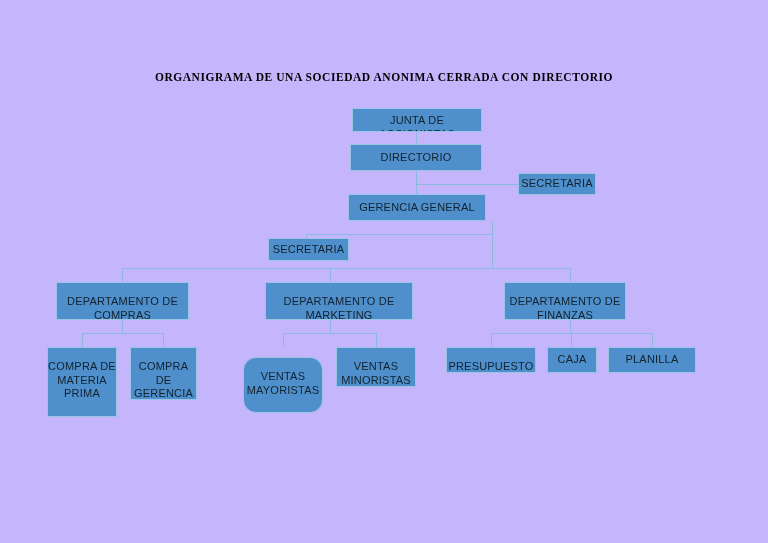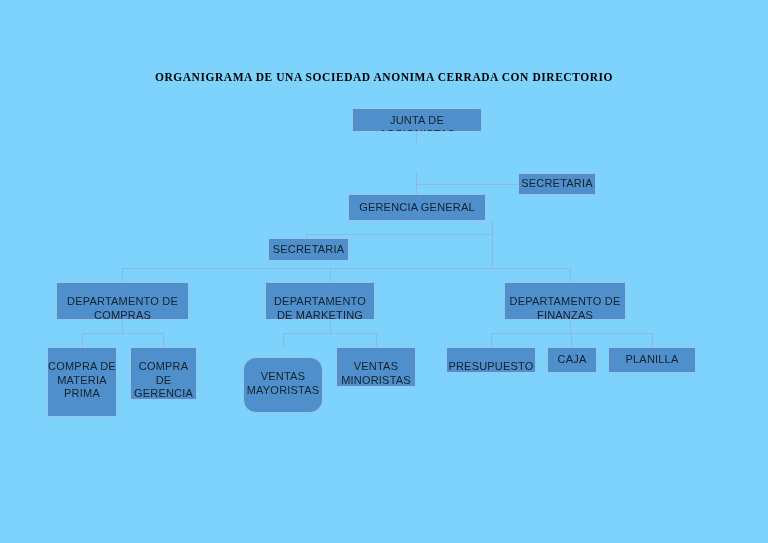--- a/index.html
+++ b/index.html
@@ -4,21 +4,21 @@
 <style>
   html, body {
     margin: 0;
     padding: 0;
     background: #ffffff;
   }
   #canvas {
     position: relative;
     width: 768px;
     height: 543px;
-    background: #7dd3fc;
+    background: #c4b5fd;
     overflow: hidden;
     font-family: "Liberation Sans", sans-serif;
   }
   #title {
     position: absolute;
     left: 0;
     top: 71px;
     width: 768px;
     text-align: center;
     font-family: "Liberation Serif", serif;
@@ -91,30 +91,31 @@
   <div class="conn v" style="left:376px; top:333px; height:14px;"></div>
 
   <div class="conn v" style="left:570px; top:320px; height:13px;"></div>
   <div class="conn h" style="left:491px; top:333px; width:161px;"></div>
   <div class="conn v" style="left:491px; top:333px; height:14px;"></div>
   <div class="conn v" style="left:571px; top:333px; height:14px;"></div>
   <div class="conn v" style="left:652px; top:333px; height:14px;"></div>
 
   <div class="node pad5" style="left:352px; top:108px; width:130px; height:24px;">JUNTA DE ACCIONISTAS</div>
 
+  <div class="node mid" style="left:350px; top:144px; width:132px; height:27px;">DIRECTORIO</div>
 
   <div class="node mid" style="left:518px; top:173px; width:78px; height:22px;">SECRETARIA</div>
 
   <div class="node mid" style="left:348px; top:194px; width:138px; height:27px;">GERENCIA GENERAL</div>
 
   <div class="node mid" style="left:268px; top:238px; width:81px; height:23px;">SECRETARIA</div>
 
   <div class="node pad6" style="left:56px; top:282px; width:133px; height:38px;">DEPARTAMENTO DE COMPRAS</div>
 
-  <div class="node pad6" style="left:265px; top:282px; width:110px; height:38px;">DEPARTAMENTO DE MARKETING</div>
+  <div class="node pad6" style="left:265px; top:282px; width:148px; height:38px;">DEPARTAMENTO DE MARKETING</div>
 
   <div class="node pad6" style="left:504px; top:282px; width:122px; height:38px;">DEPARTAMENTO DE FINANZAS</div>
 
   <div class="node pad6" style="left:47px; top:347px; width:70px; height:70px;">COMPRA DE MATERIA PRIMA</div>
 
   <div class="node pad6" style="left:130px; top:347px; width:67px; height:53px;">COMPRA DE GERENCIA</div>
 
   <div class="node pad6" style="left:243px; top:357px; width:80px; height:56px;border-radius:13px;">VENTAS MAYORISTAS</div>
 
   <div class="node pad6" style="left:446px; top:347px; width:90px; height:26px;">PRESUPUESTO</div>

